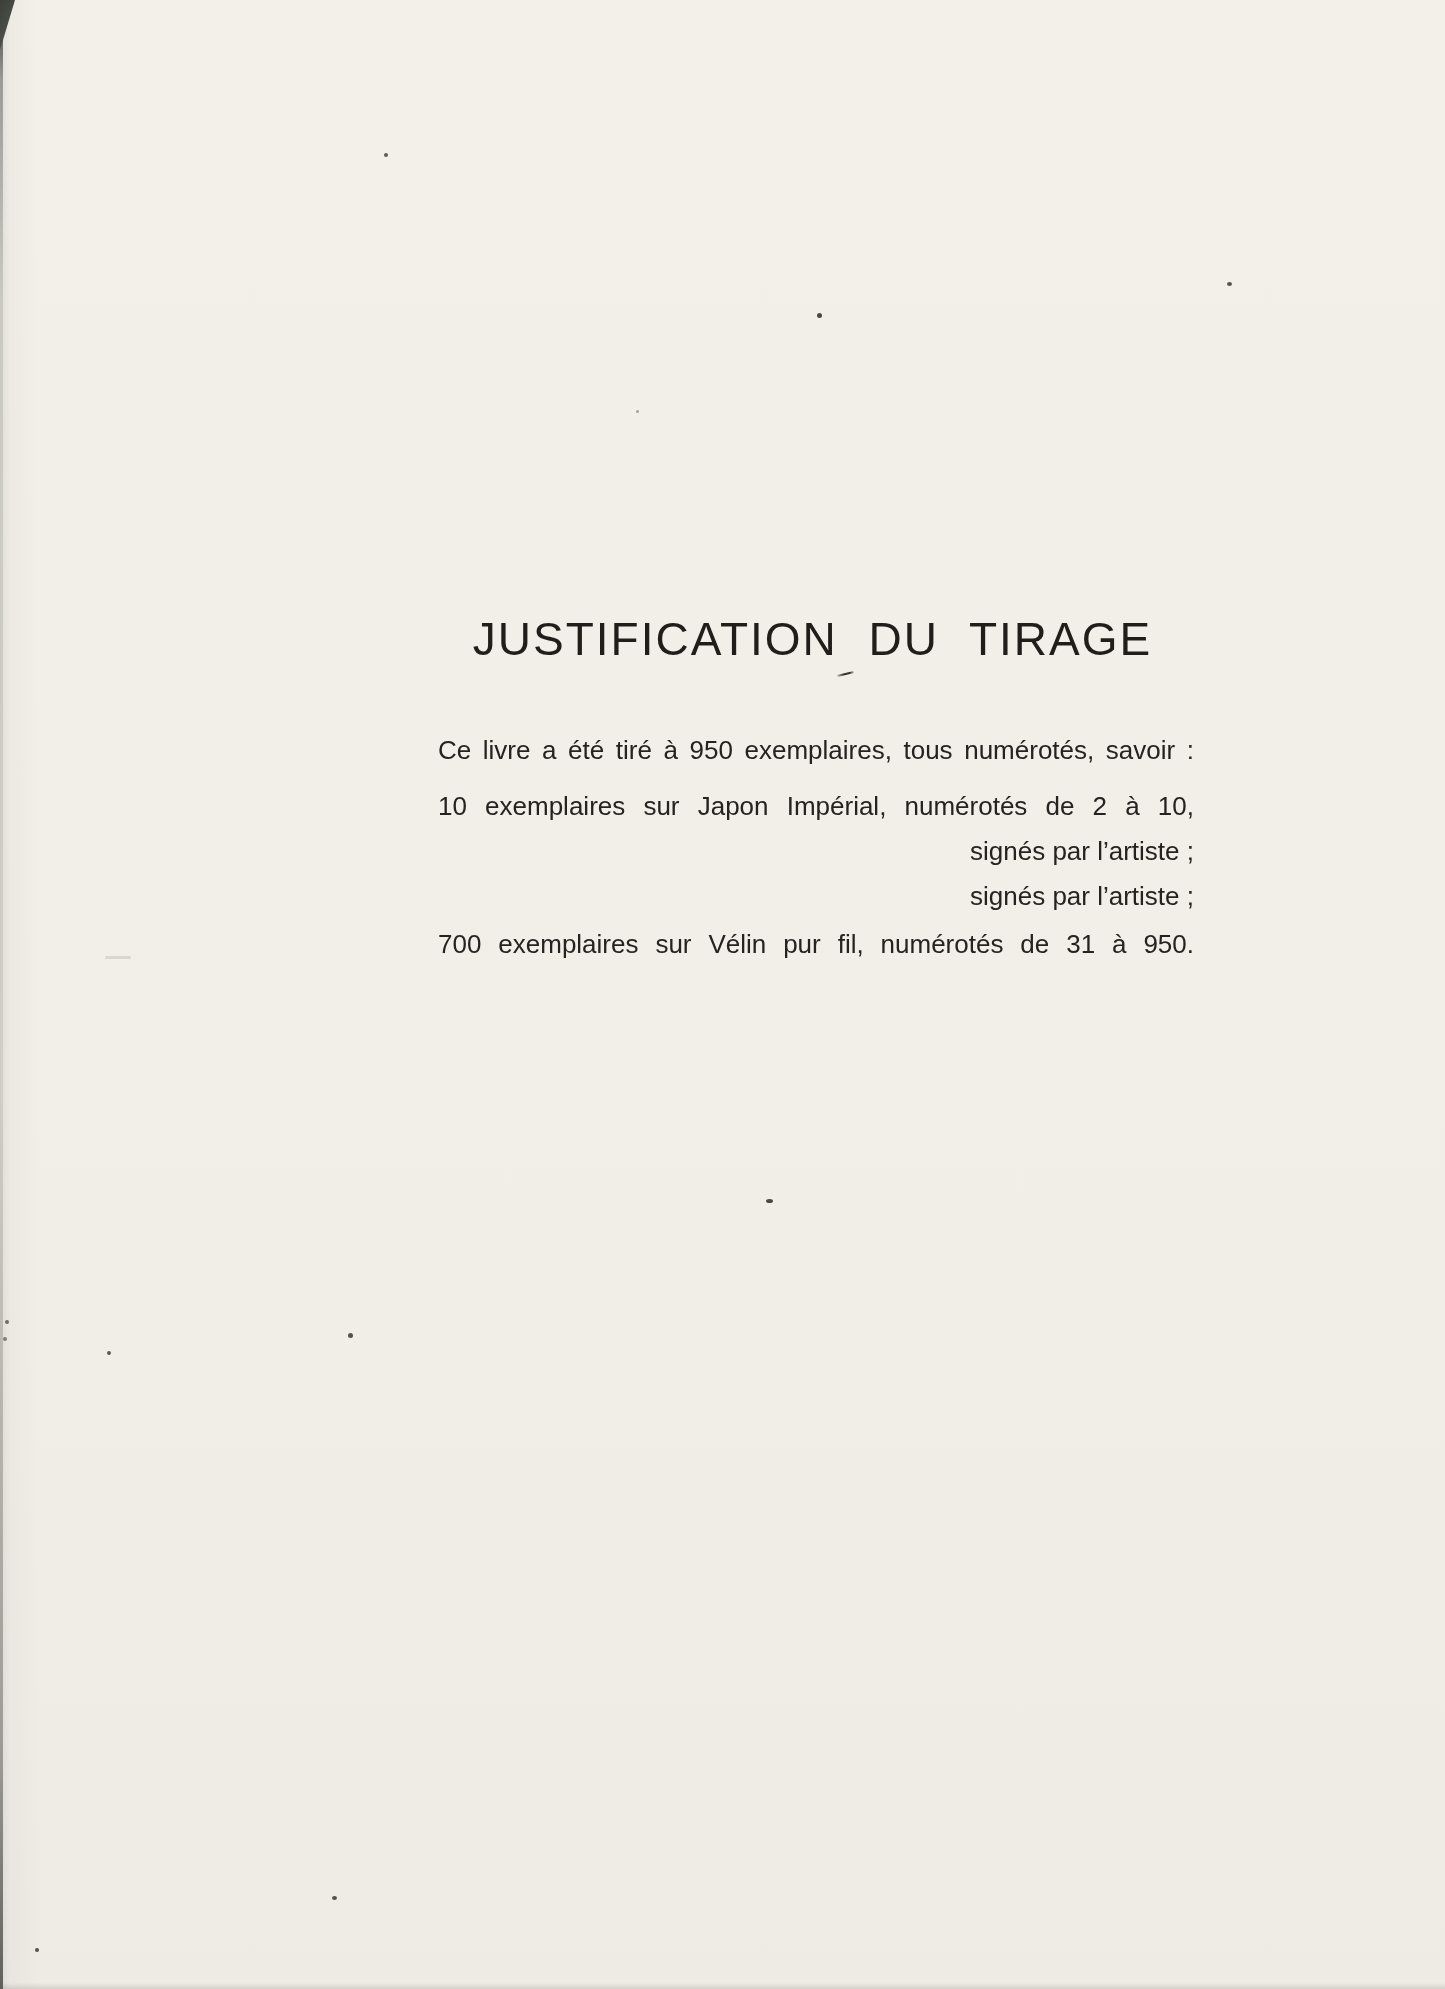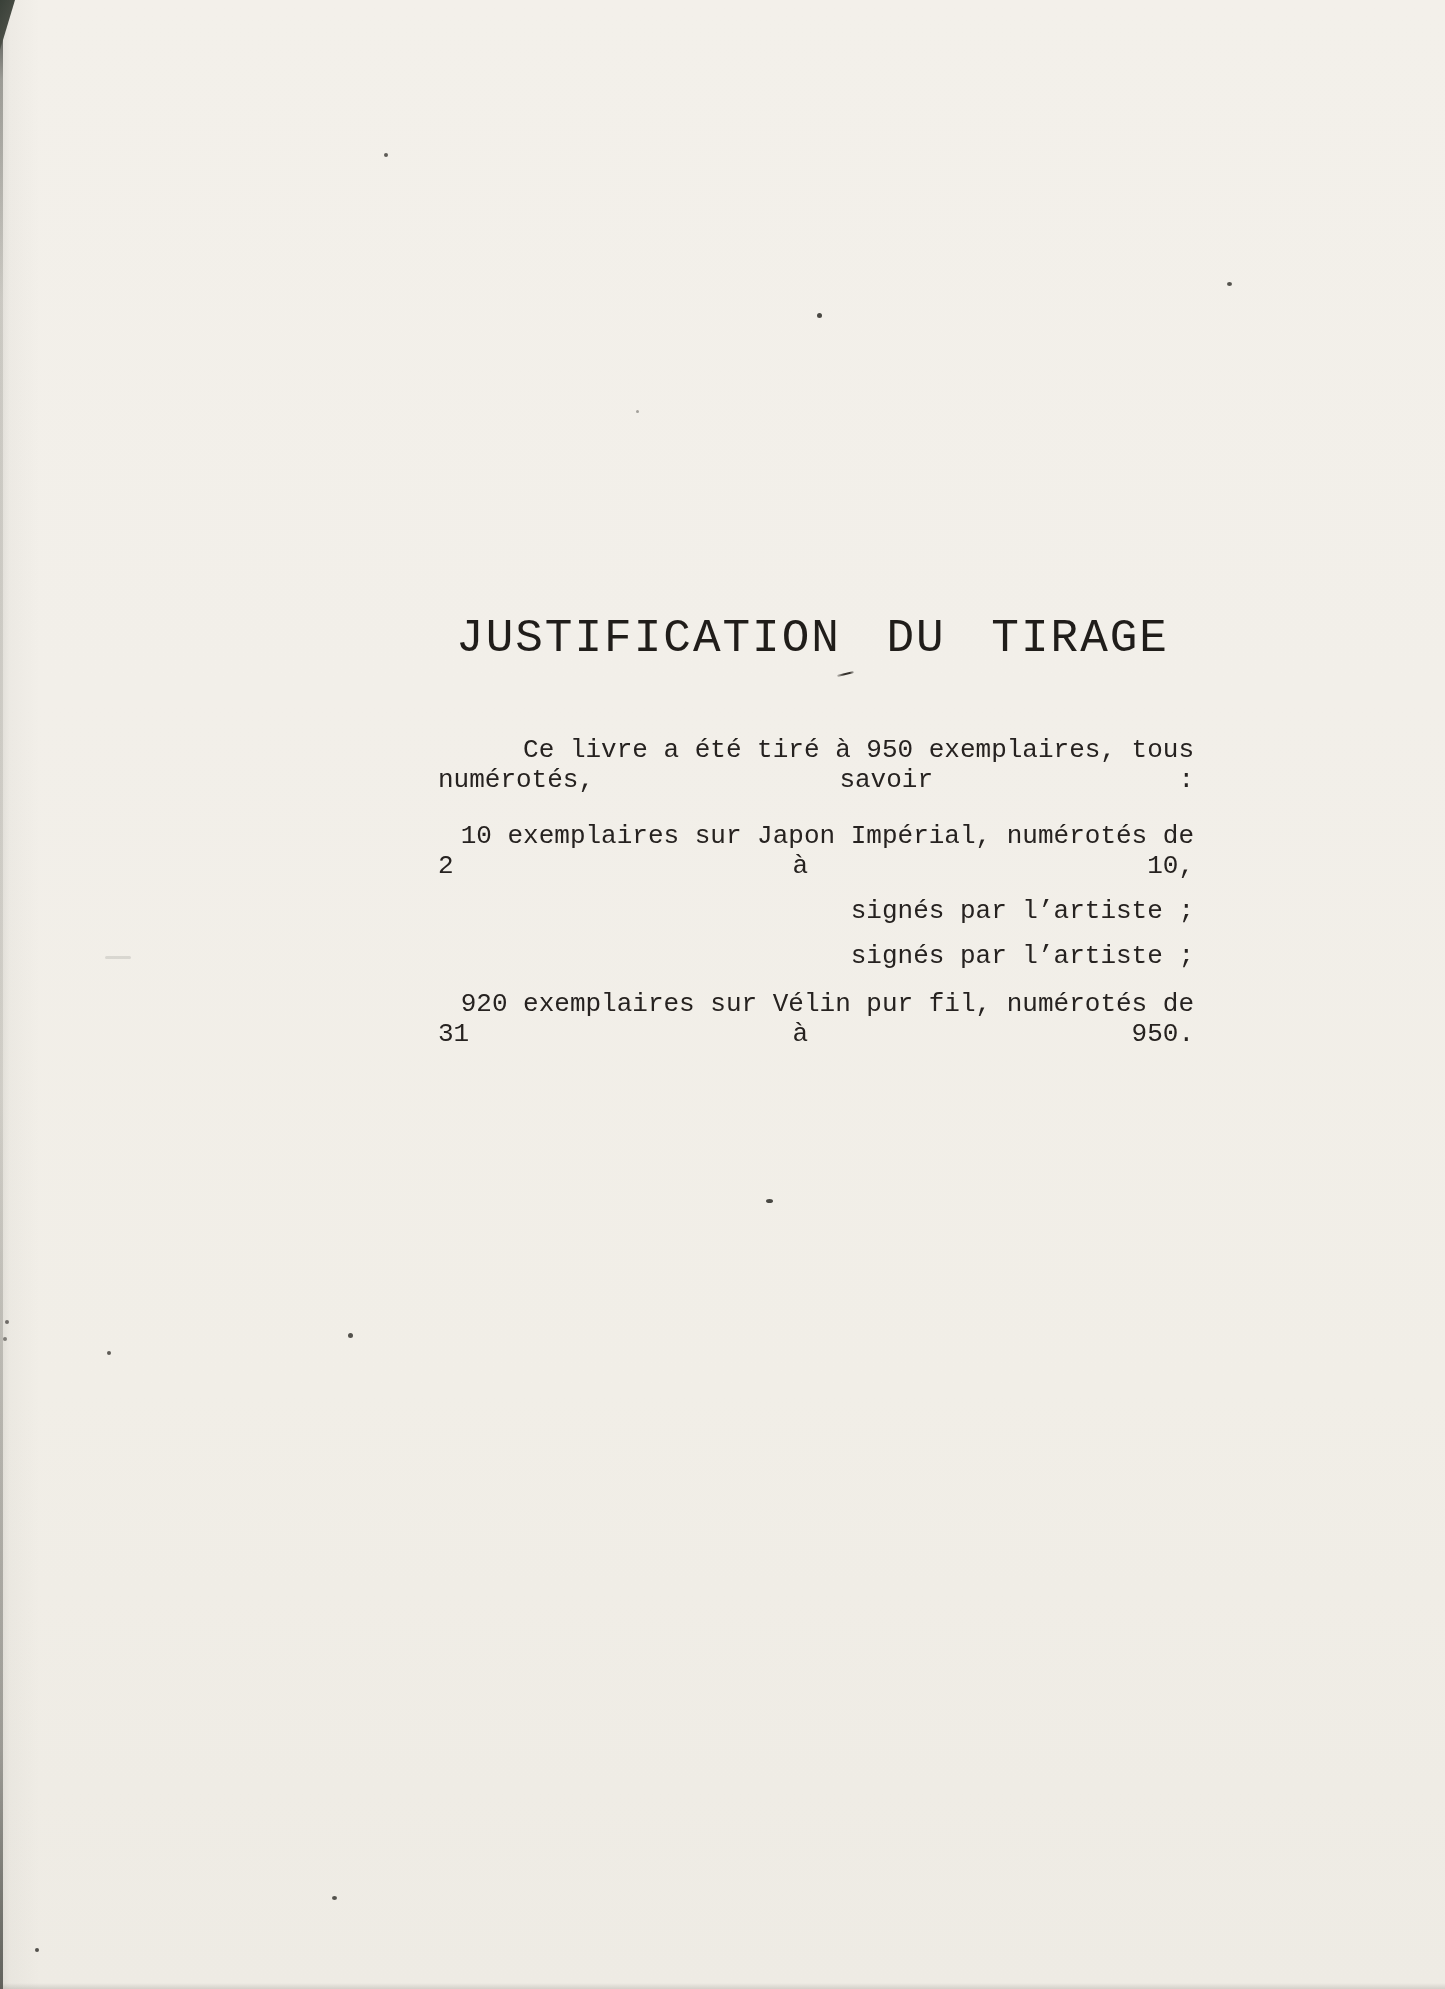--- a/index.html
+++ b/index.html
@@ -8,21 +8,21 @@
     background: #e8e5de;
   }
   .page {
     position: relative;
     width: 1445px;
     height: 1989px;
     overflow: hidden;
     background:
       linear-gradient(90deg, rgba(60,62,56,0.10) 0px, rgba(60,62,56,0.03) 10px, rgba(0,0,0,0) 40px),
       linear-gradient(180deg, #f3f0ea 0%, #f2efe9 35%, #f1eee7 70%, #eeebe4 100%);
-    font-family: Liberation Mono, monospace;
+    font-family: Liberation Sans, sans-serif;
     color: #262320;
   }
   
   .scan-edge-left {
     position: absolute;
     left: 0; top: 0;
     width: 3px; height: 100%;
     background: linear-gradient(180deg,
       rgba(42,46,42,0.95) 0%,
       rgba(70,72,66,0.45) 4%,
@@ -111,21 +111,21 @@
 
   <h1 class="title">JUSTIFICATION DU TIRAGE</h1>
 
   <div class="ornament-dash"></div>
 
   <div class="colophon">
     <p class="line-justify">Ce livre a été tiré à 950 exemplaires, tous numérotés, savoir :</p>
     <p class="line-justify mt-lg">10 exemplaires sur Japon Impérial, numérotés de 2 à 10,</p>
     <p class="line-center mt-sm">signés par l’artiste ;</p>
     <p class="line-center mt-sm">signés par l’artiste ;</p>
-    <p class="line-justify mt-md">920 exemplaires sur Vélin pur fil, numérotés de 31 à 950.</p>
+    <p class="line-justify mt-md">700 exemplaires sur Vélin pur fil, numérotés de 31 à 950.</p>
   </div>
 
   <div id="speck-layer">
       <div class="speck" style="left: 384px; top: 153px; width: 4px; height: 4px; opacity: 0.75;"></div>
       <div class="speck" style="left: 1227px; top: 282px; width: 5px; height: 4px; opacity: 0.8;"></div>
       <div class="speck" style="left: 817px; top: 313px; width: 5px; height: 5px; opacity: 0.85;"></div>
       <div class="speck" style="left: 636px; top: 410px; width: 3px; height: 3px; opacity: 0.4;"></div>
       <div class="speck" style="left: 105px; top: 956px; width: 26px; height: 3px; opacity: 0.12; border-radius: 2px;"></div>
       <div class="speck" style="left: 766px; top: 1199px; width: 7px; height: 4px; opacity: 0.85;"></div>
       <div class="speck" style="left: 348px; top: 1333px; width: 5px; height: 5px; opacity: 0.8;"></div>

